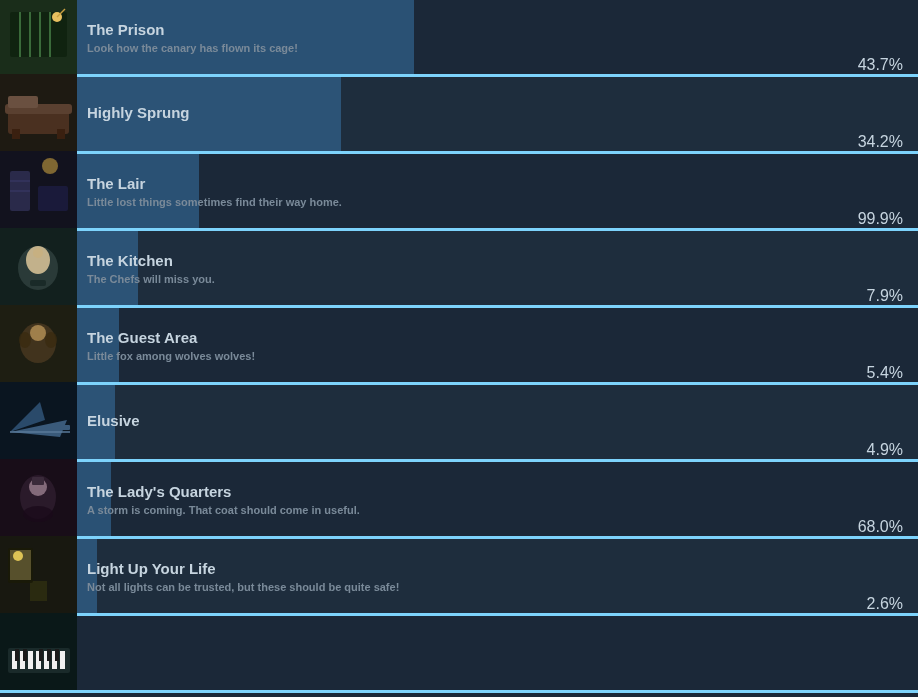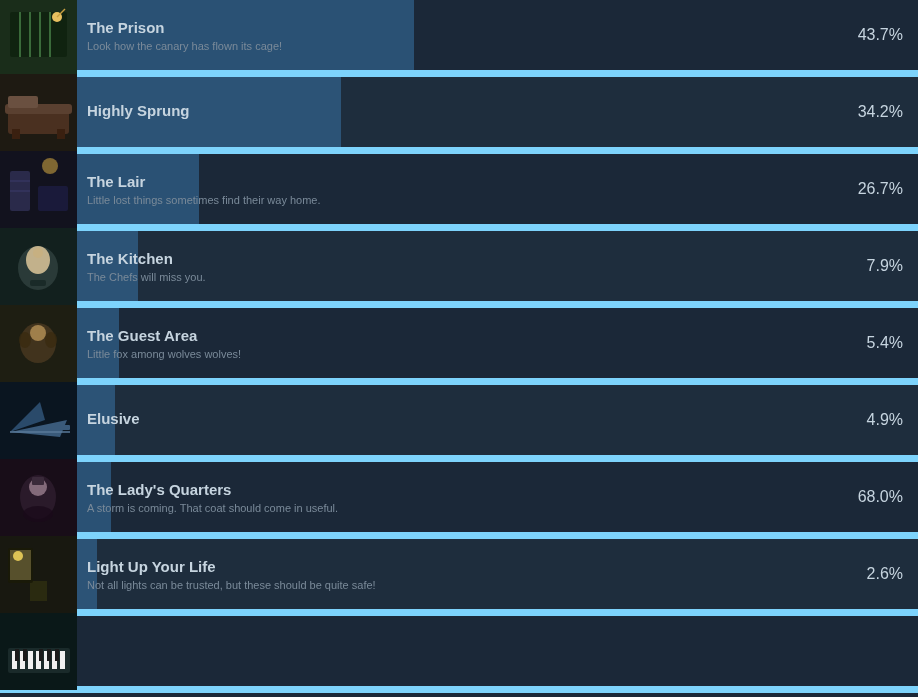--- a/index.html
+++ b/index.html
@@ -10,22 +10,22 @@
       min-height: 697px;
       overflow-x: hidden;
     }
 
     .achievement-list {
       width: 100%;
     }
 
     .achievement-row {
       display: flex;
-      align-items: center;
-      border-bottom: 7px solid #7dd3fc;
+      align-items: flex-end;
+      border-bottom: 3px solid #7dd3fc;
       background-color: #1e2d3d;
       height: 77px;
     }
 
     .achievement-row:nth-child(odd) {
       background-color: #1b2838;
     }
 
     .achievement-thumb {
       width: 77px;
@@ -66,20 +66,21 @@
     .achievement-title {
       font-size: 15px;
       font-weight: bold;
       color: #c6d4df;
       margin-bottom: 4px;
     }
 
     .achievement-desc {
       font-size: 11px;
       color: #7a8a99;
+      font-weight: bold;
     }
 
     .achievement-pct {
       width: 70px;
       text-align: right;
       font-size: 16px;
       color: #c6d4df;
       padding-right: 15px;
       flex-shrink: 0;
     }
@@ -151,21 +152,21 @@
           <circle cx="50" cy="15" r="8" fill="#c8a040" opacity="0.6"></circle>
         </svg>
       </div>
       <div class="achievement-bar-area">
         <div class="progress-bar-bg" style="width: 15.8%; background-color: rgb(58, 122, 176);"></div>
         <div class="achievement-text">
           <div class="achievement-title">The Lair</div>
           <div class="achievement-desc">Little lost things sometimes find their way home.</div>
         </div>
       </div>
-      <div class="achievement-pct">26.7%</div>
+      <div class="achievement-pct">99.9%</div>
     </div>
     <div class="achievement-row">
       <div class="achievement-thumb thumb-kitchen">
         <svg width="77" height="77" viewBox="0 0 77 77">
           <rect width="77" height="77" fill="#12201e"></rect>
           <ellipse cx="38" cy="40" rx="20" ry="22" fill="#2a3a38"></ellipse>
           <ellipse cx="38" cy="32" rx="12" ry="14" fill="#e8d0a0" opacity="0.8"></ellipse>
           <circle cx="38" cy="25" r="5" fill="#c8b080" opacity="0.9"></circle>
           <rect x="30" y="52" width="16" height="6" rx="2" fill="#1a2a28"></rect>
         </svg>

